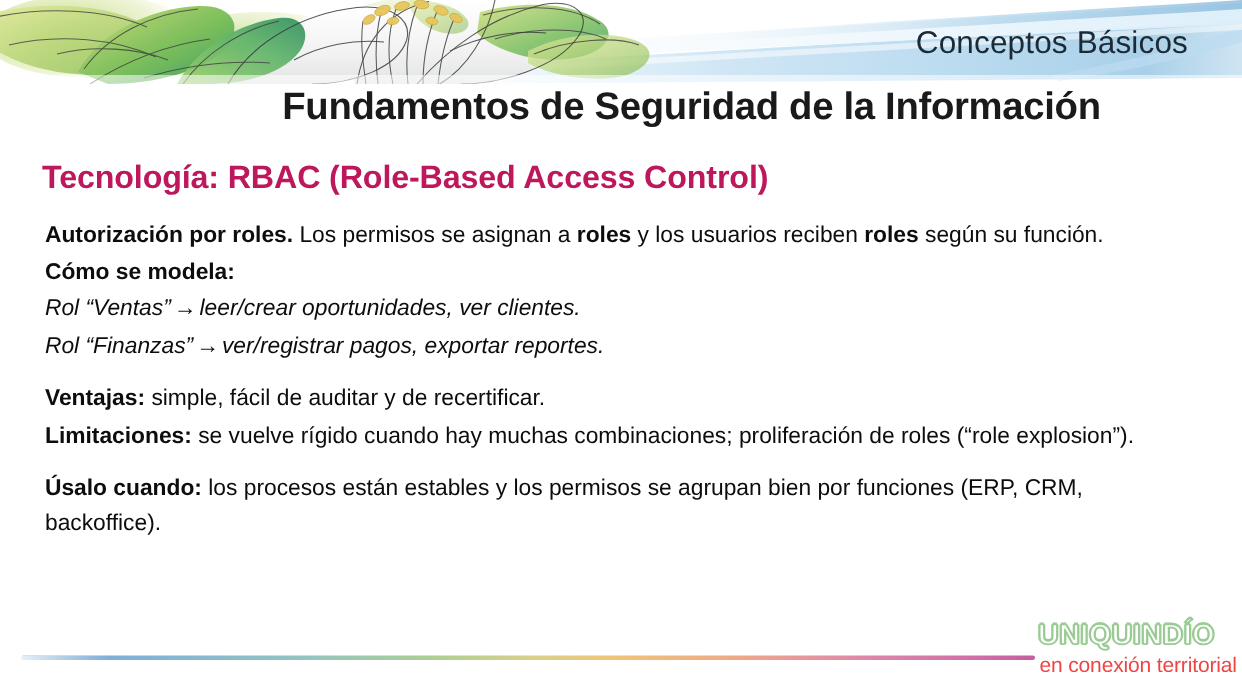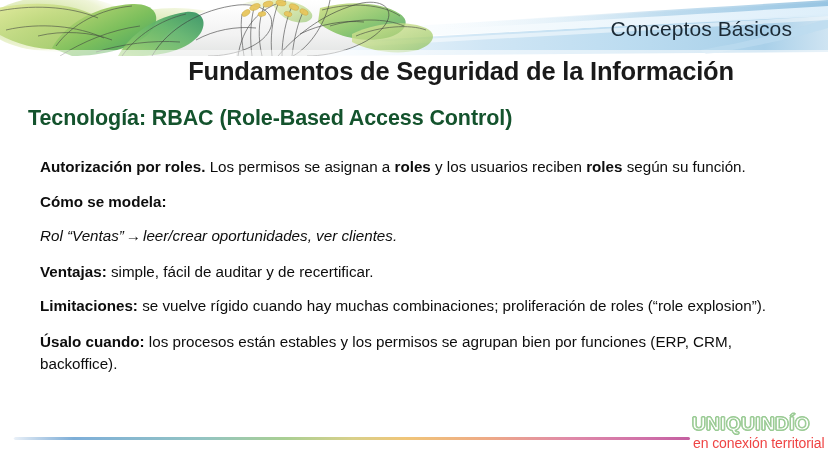--- a/index.html
+++ b/index.html
@@ -67,38 +67,38 @@
   }
 
   
   .subtitle {
     position: absolute;
     left: 28px;
     top: 106px;
     font-family: "Liberation Sans", sans-serif;
     font-size: 21.5px;
     font-weight: bold;
-    color: #14532d;
+    color: #be185d;
     letter-spacing: -0.1px;
     white-space: nowrap;
   }
 
   
   .body-content {
     position: absolute;
     left: 28px;
     top: 144px;
     width: 775px;
     font-family: "Liberation Sans", sans-serif;
     font-size: 15.2px;
     line-height: 22.5px;
     color: #0d0d0d;
   }
   .para {
-    margin: 12px;
+    margin: 2px;
     padding: 0;
   }
   .para.gap-before {
     margin-top: 13px;
   }
   .b { font-weight: bold; }
   .ital {
     font-style: italic;
     white-space: nowrap;
   }
@@ -299,20 +299,21 @@
   <div class="subtitle">Tecnología: RBAC (Role-Based Access Control)</div>
 
   <div class="body-content">
 
     <p class="para"><span class="b">Autorización por roles.</span><span> Los permisos se asignan a </span><span class="b">roles</span><span> y los usuarios reciben </span><span class="b">roles</span><span> según su función.</span></p>
 
     <p class="para"><span class="b">Cómo se modela:</span></p>
 
     <p class="para ital"><span>Rol “Ventas”</span><span class="arrow">→</span><span>leer/crear oportunidades, ver clientes.</span></p>
 
+    <p class="para ital"><span>Rol “Finanzas”</span><span class="arrow">→</span><span>ver/registrar pagos, exportar reportes.</span></p>
 
     <p class="para gap-before"><span class="b">Ventajas:</span><span> simple, fácil de auditar y de recertificar.</span></p>
 
     <p class="para"><span class="b">Limitaciones:</span><span> se vuelve rígido cuando hay muchas combinaciones; proliferación de roles (“role explosion”).</span></p>
 
     <p class="para gap-before"><span class="b">Úsalo cuando:</span><span> los procesos están estables y los permisos se agrupan bien por funciones (ERP, CRM, backoffice).</span></p>
 
   </div>
 
   <div class="footer-rule"></div>

